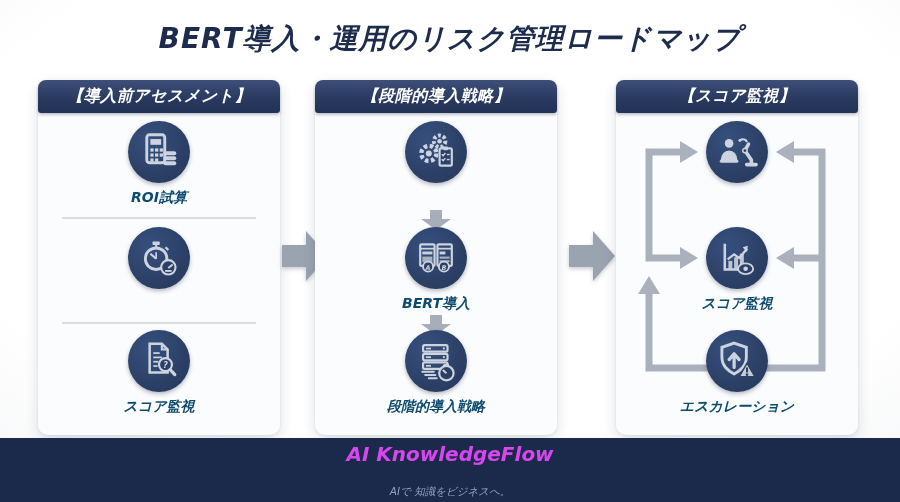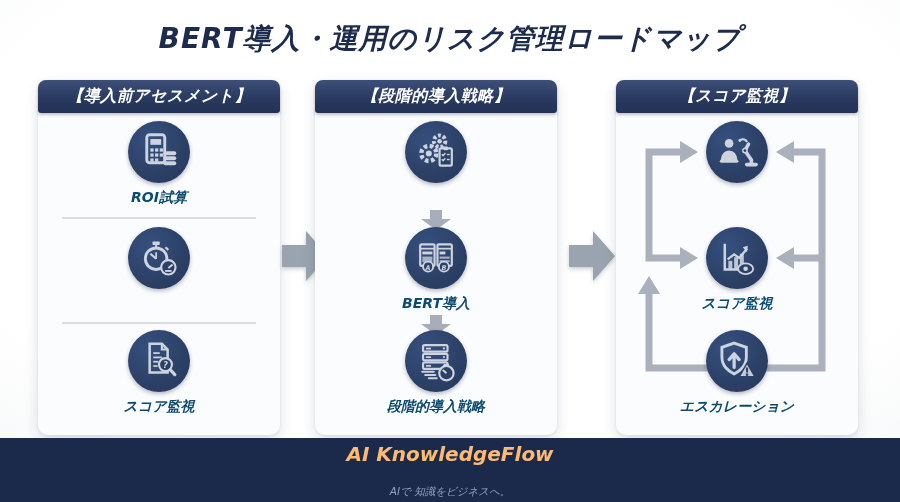--- a/index.html
+++ b/index.html
@@ -37,21 +37,21 @@
   .icon-circle svg{width:46px;height:46px;}
   .item-label{margin-top:6px;font-size:14px;font-weight:700;color:#0c4a6e;white-space:nowrap;}
   .divider{position:absolute;left:24px;right:24px;height:2px;background:#dadce0;z-index:1;}
   .mini-arrow{position:absolute;left:50%;margin-left:-15px;z-index:1;}
   .flow-arrow{position:absolute;filter:drop-shadow(0 2px 2px rgba(40,50,70,.25));}
   .loop-svg{position:absolute;top:33px;left:0;z-index:1;}
   .footer{
     position:absolute;left:0;top:438px;width:100%;height:64px;
     background:#1b2a4a;display:flex;flex-direction:column;align-items:center;justify-content:center;
   }
-  .footer-brand{color:#fdba74;font-size:20px;font-weight:800;line-height:1.1;}
+  .footer-brand{color:#d946ef;font-size:20px;font-weight:800;line-height:1.1;}
   .footer-by{color:#cdd4e2;font-size:11px;margin-top:2px;line-height:1.1;}
   .footer-by b{color:#ffffff;font-size:14px;font-weight:800;letter-spacing:1.5px;}
   .footer-tagline{color:#94a1bb;font-size:10.5px;margin-top:21px;line-height:1.1;}
 </style>
 </head>
 <body>
 
 <div class="stage">
 
   <div class="title">BERT導入・運用のリスク管理ロードマップ</div>

